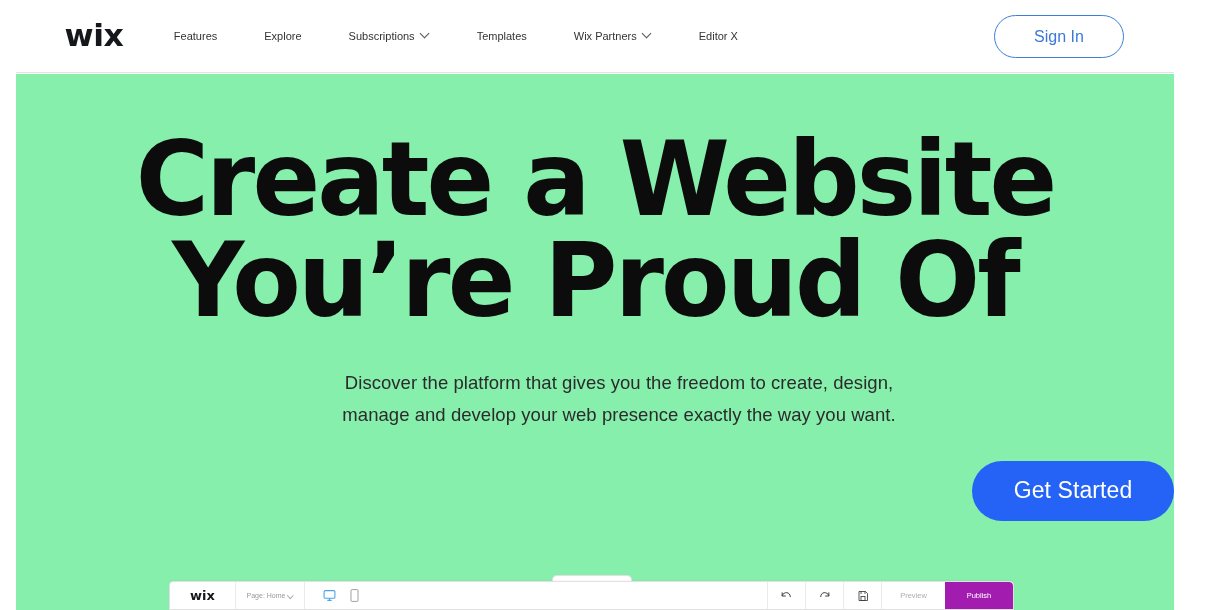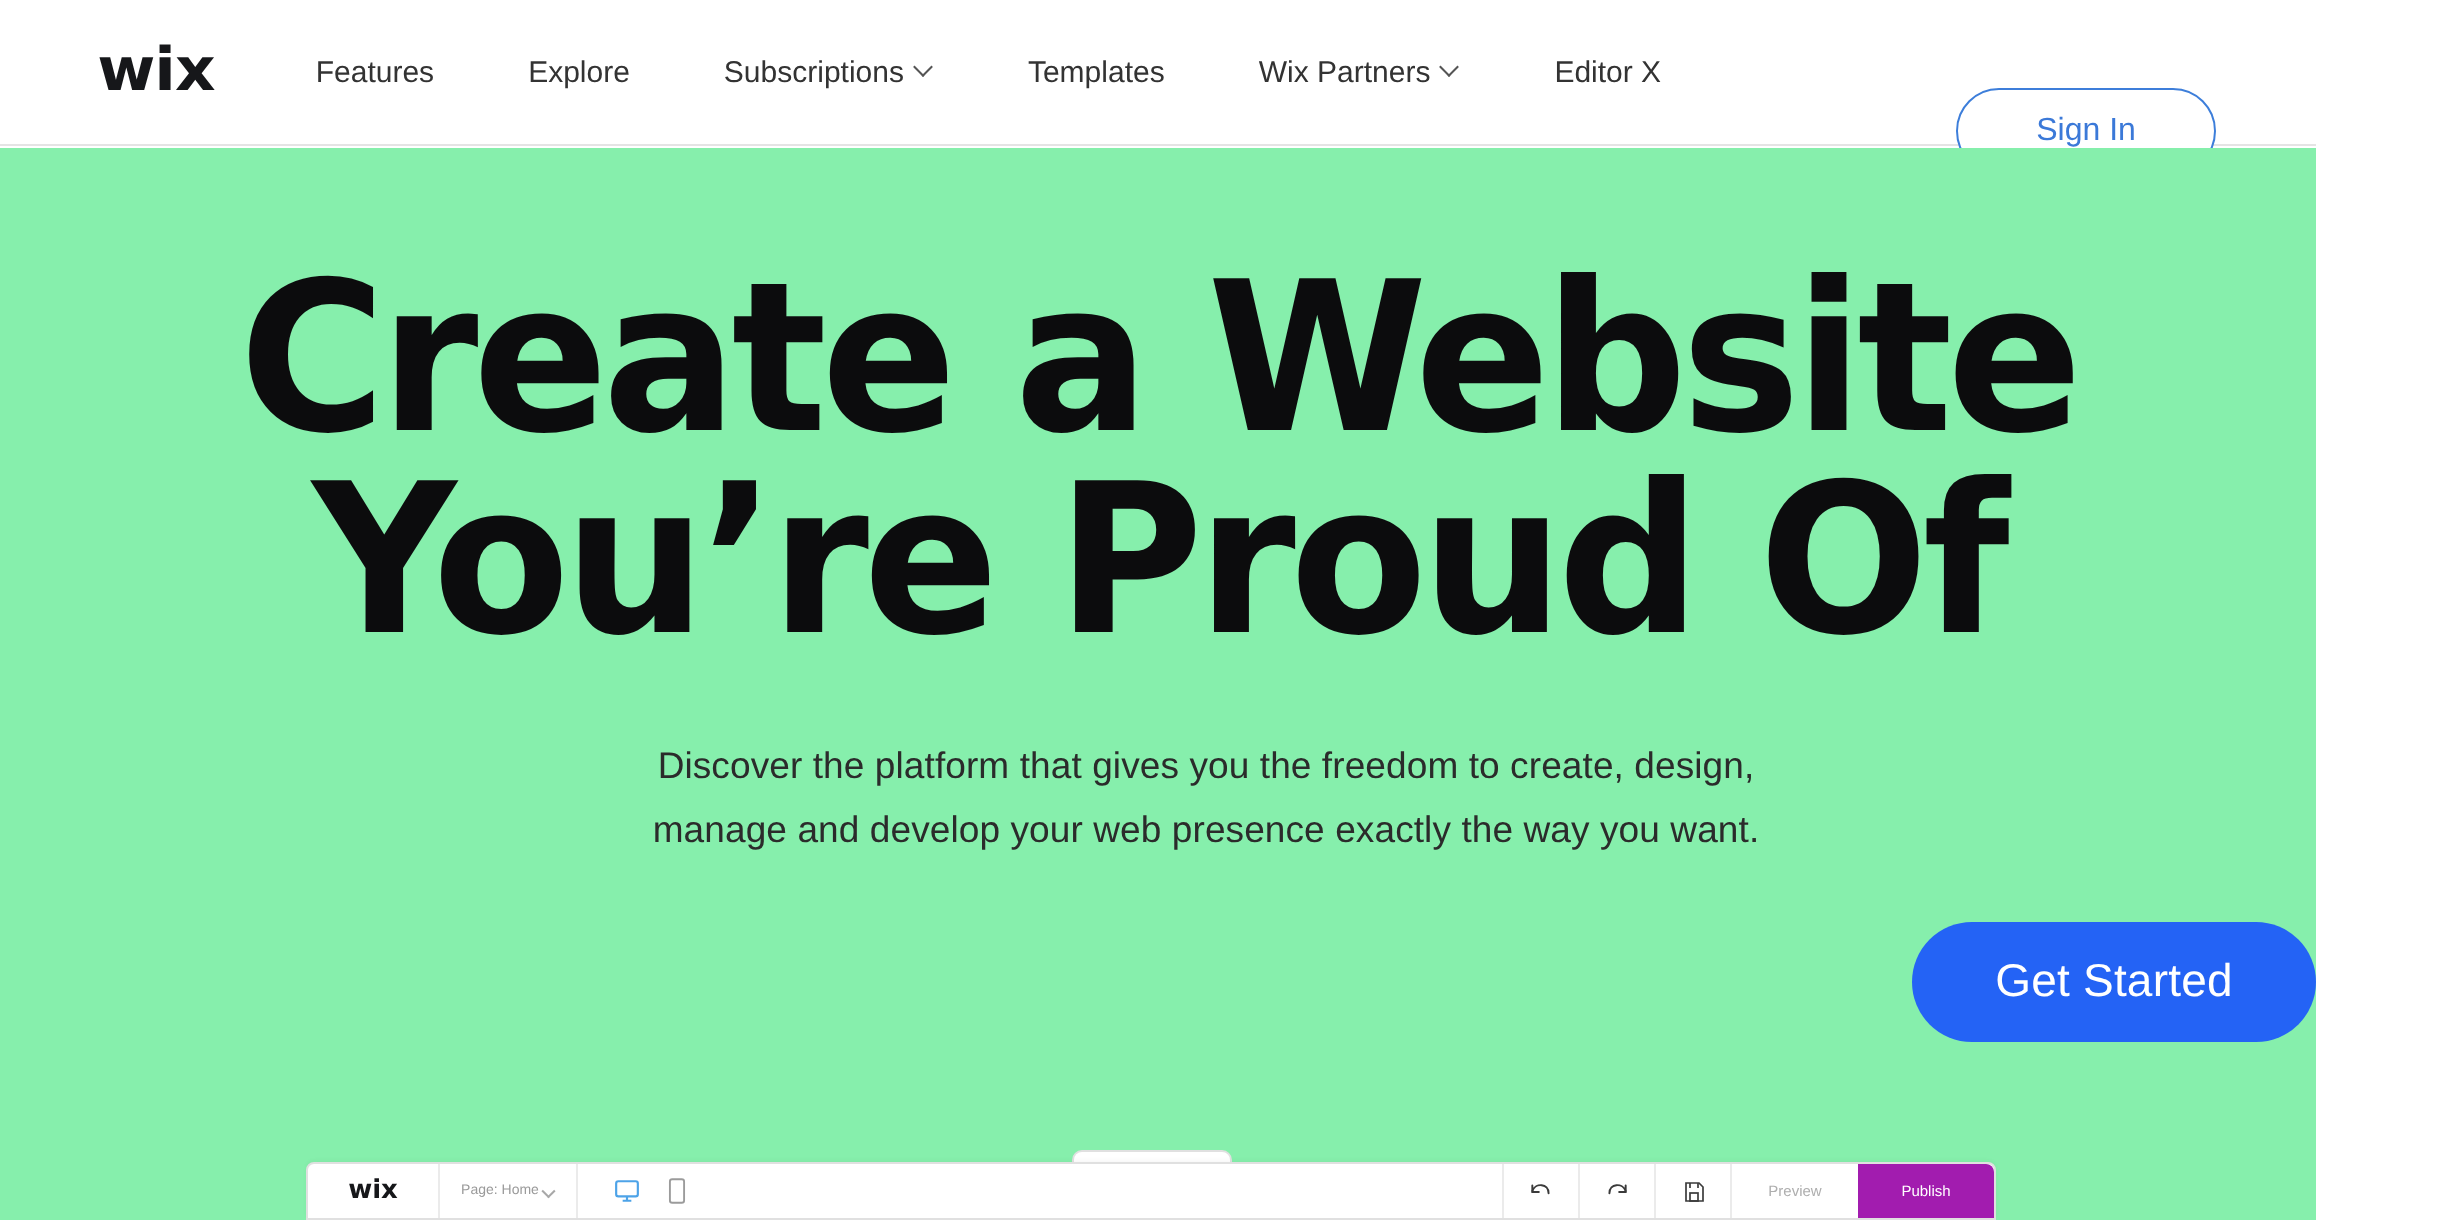--- a/index.html
+++ b/index.html
@@ -11,21 +11,21 @@
   }
   #page {
     position:relative;
     width:1230px; height:610px;
     background:#ffffff;
   }
 
   
   .site-area {
     position:absolute;
-    left:0; top:0;
+    left:16px; top:0;
     width:1158px; height:610px;
     background:#ffffff;
     overflow:hidden;
   }
 
   
   .site-header {
     position:absolute;
     left:0; top:0;
     width:1158px; height:73px;
@@ -46,21 +46,21 @@
   }
   .nav {
     display:flex;
     align-items:center;
     margin-left:52px;
   }
   .nav-item {
     display:flex;
     align-items:center;
     gap:6px;
-    font-size:15px;
+    font-size:11px;
     color:#333333;
     padding:0 0;
     margin-right:47px;
     white-space:nowrap;
     cursor:pointer;
   }
   .nav-item:last-child { margin-right:0; }
   .chev {
     display:inline-block;
     width:9px; height:9px;
@@ -84,21 +84,20 @@
     border:1px solid #3d7eda;
     border-radius:24px;
     background:#ffffff;
     color:#3b79d8;
     font-size:16px;
     display:flex;
     align-items:center;
     justify-content:center;
     cursor:pointer;
     font-family:"Liberation Sans", sans-serif;
-    margin-top:29px;
   }
 
   
   .hero {
     position:absolute;
     left:0; top:74px;
     width:1158px; height:536px;
     background:#86efac;
     text-align:center;
   }

